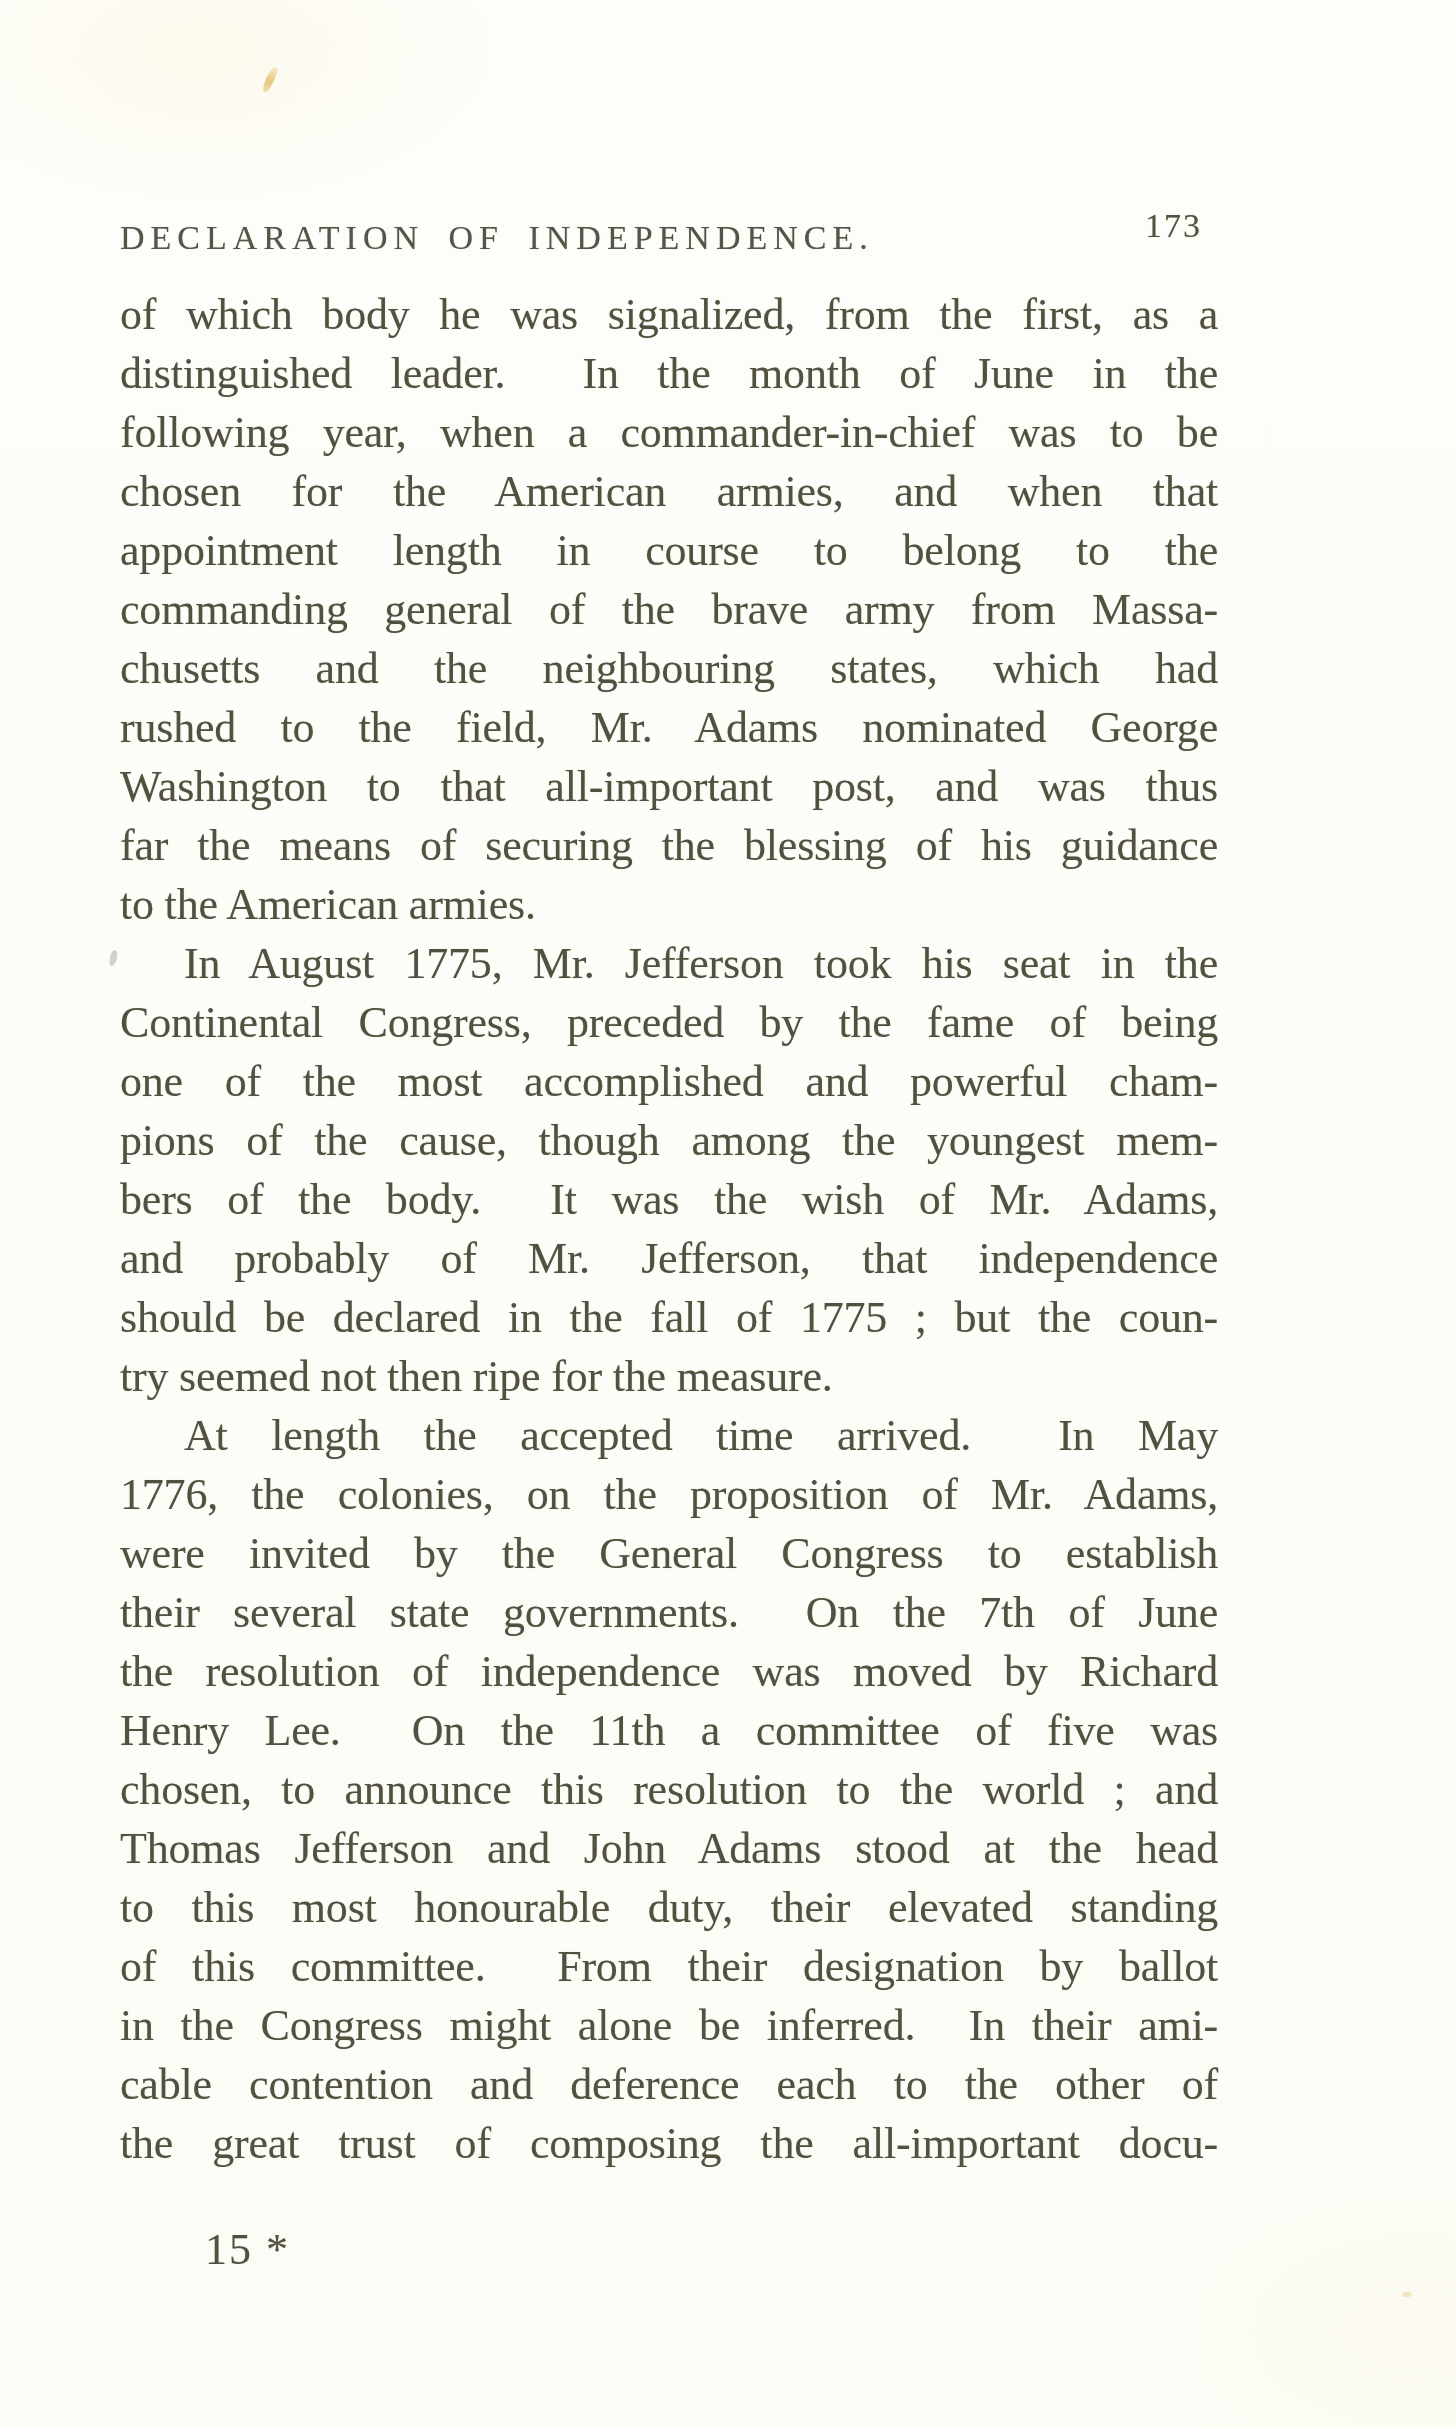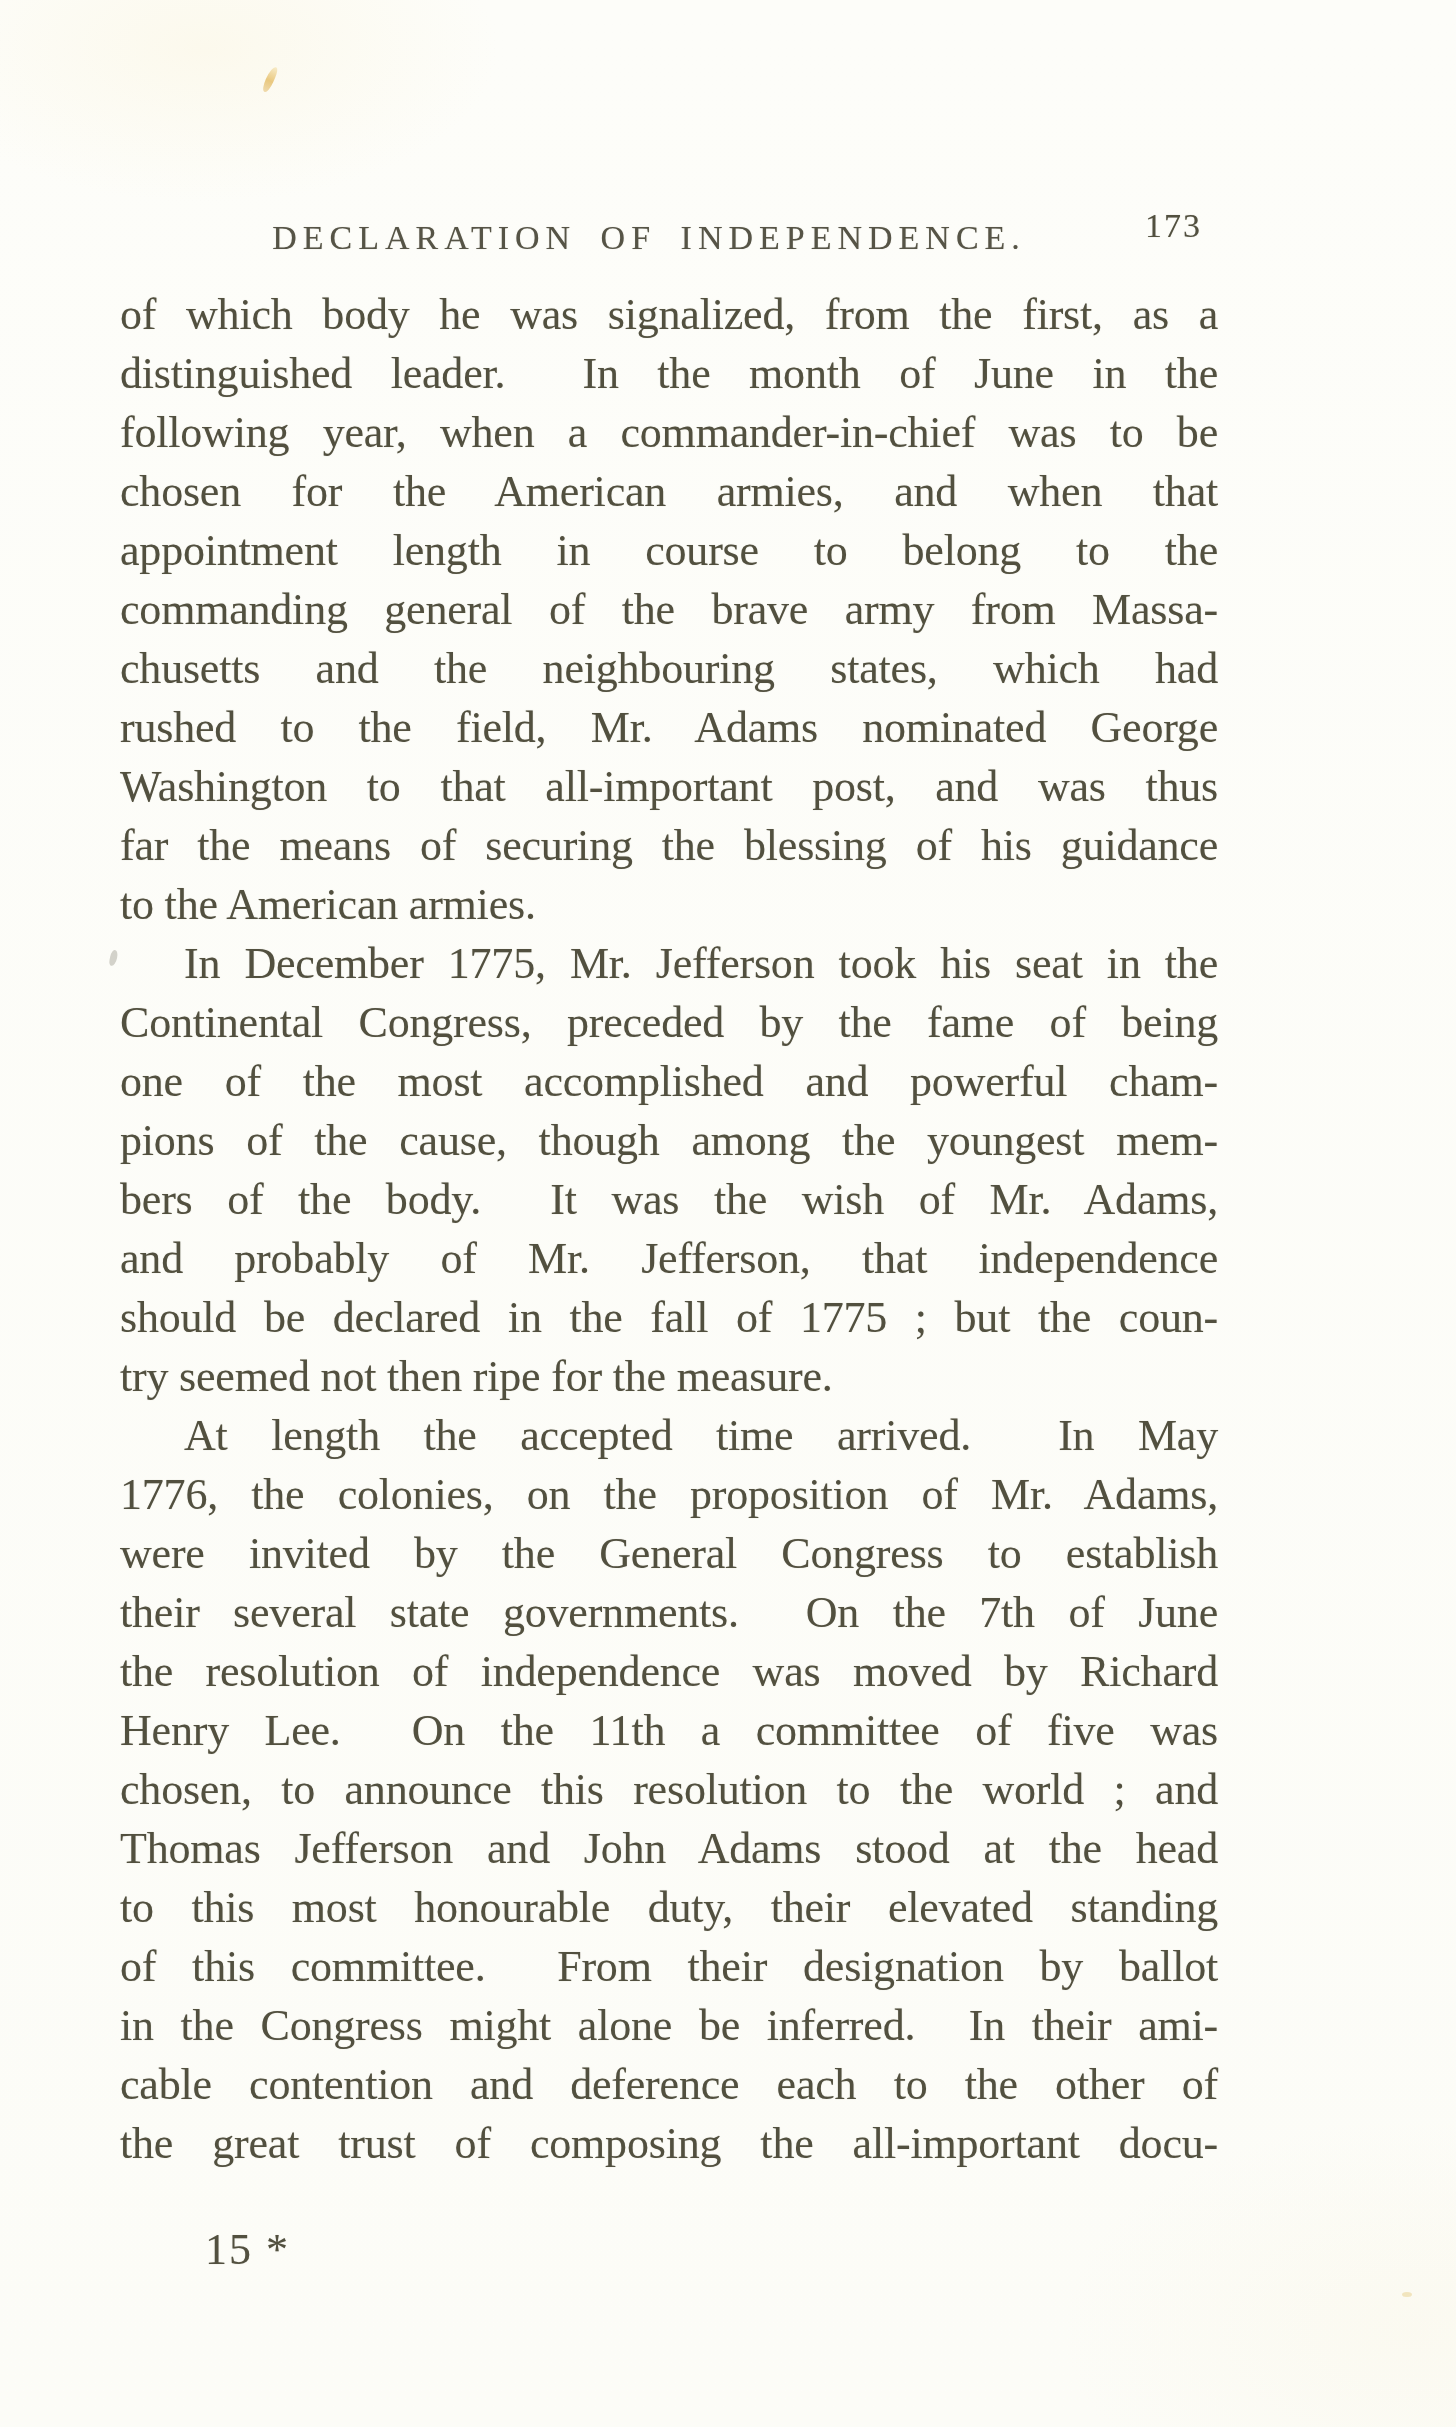--- a/index.html
+++ b/index.html
@@ -29,21 +29,21 @@
     width: 1098px;
     height: 64px;
   }
   .header-title {
     position: absolute;
     left: 0;
     right: 0;
     top: 14px;
     box-sizing: border-box;
     padding-right: 40px;
-    text-align: center;
+    text-align: left;
     font-size: 34px;
     letter-spacing: 6px;
     word-spacing: 10px;
     color: #5554445;
     color: #565446;
     text-shadow: 0 0 1px rgba(86,84,70,0.35);
     white-space: nowrap;
   }
   .page-number {
     position: absolute;
@@ -140,21 +140,21 @@
       <div class="line">distinguished leader.  In the month of June in the</div>
       <div class="line">following year, when a commander-in-chief was to be</div>
       <div class="line">chosen for the American armies, and when that</div>
       <div class="line">appointment length in course to belong to the</div>
       <div class="line">commanding general of the brave army from Massa-</div>
       <div class="line">chusetts and the neighbouring states, which had</div>
       <div class="line">rushed to the field, Mr. Adams nominated George</div>
       <div class="line">Washington to that all-important post, and was thus</div>
       <div class="line">far the means of securing the blessing of his guidance</div>
       <div class="line endpara">to the American armies.</div>
-      <div class="line indent">In December 1775, Mr. Jefferson took his seat in the</div>
+      <div class="line indent">In August 1775, Mr. Jefferson took his seat in the</div>
       <div class="line">Continental Congress, preceded by the fame of being</div>
       <div class="line">one of the most accomplished and powerful cham-</div>
       <div class="line">pions of the cause, though among the youngest mem-</div>
       <div class="line">bers of the body.  It was the wish of Mr. Adams,</div>
       <div class="line">and probably of Mr. Jefferson, that independence</div>
       <div class="line">should be declared in the fall of 1775 ; but the coun-</div>
       <div class="line endpara">try seemed not then ripe for the measure.</div>
       <div class="line indent">At length the accepted time arrived.  In May</div>
       <div class="line">1776, the colonies, on the proposition of Mr. Adams,</div>
       <div class="line">were invited by the General Congress to establish</div>

